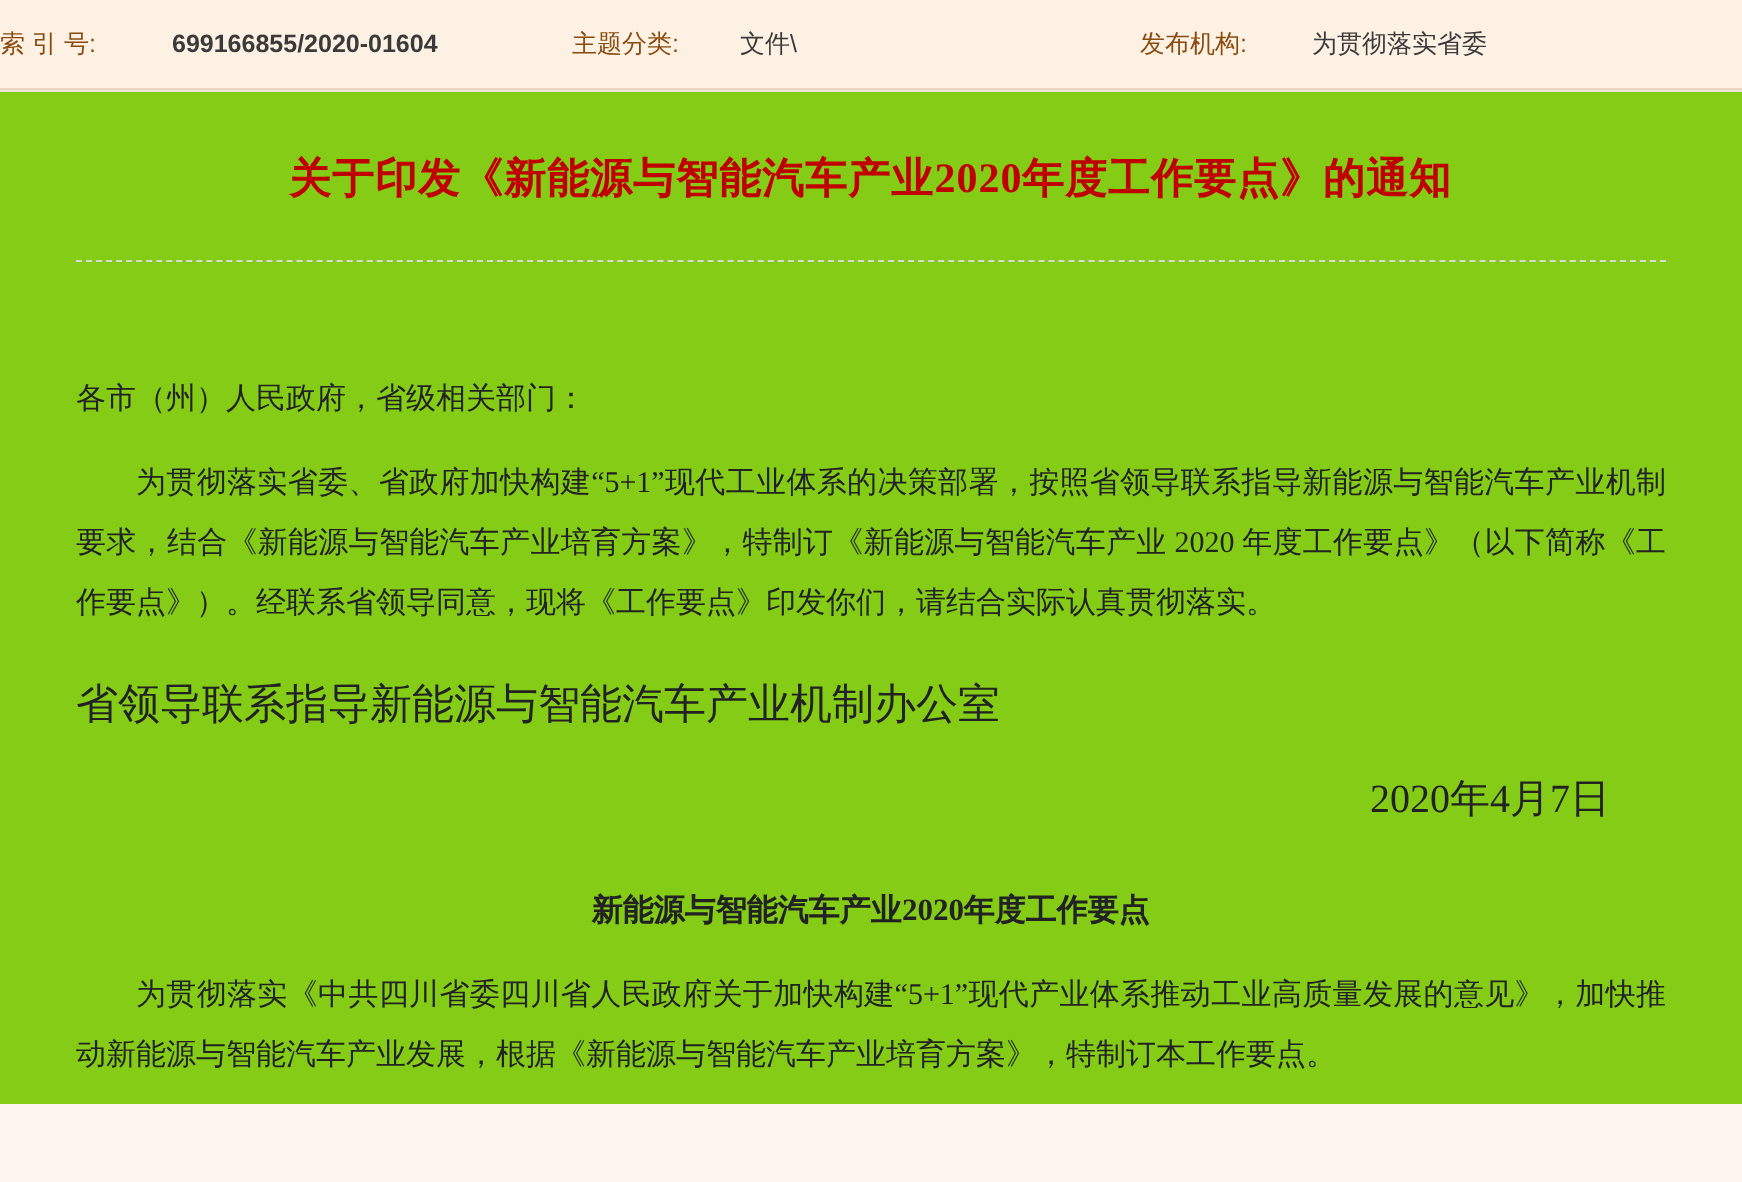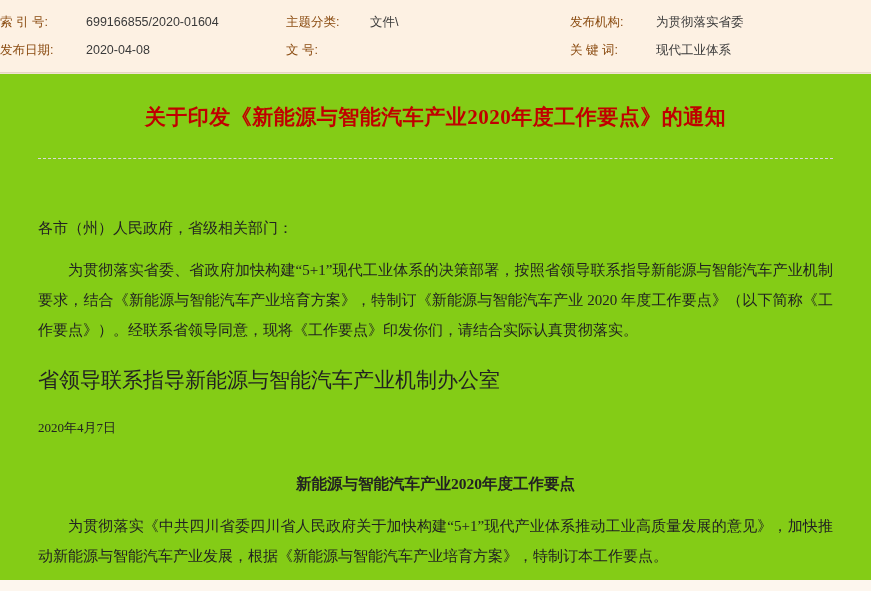--- a/index.html
+++ b/index.html
@@ -50,21 +50,21 @@
     font-size: 12.5px;
     padding-left: 14px;
   }
   .meta-value {
     color: #3a3a3a;
     font-family: "Liberation Sans", sans-serif;
     font-size: 12.5px;
     padding-left: 6px;
   }
   .col-l1 { width: 86px; }
-  .col-v1 { width: 200px; }
+  .col-v1 { width: 200px; font-weight: bold; }
   .col-l2 { width: 84px; margin-left: 20px; }
   .col-v2 { width: 200px; margin-top: 36px; }
   .col-l3 { width: 86px; }
   .col-v3 { width: auto; }
 
   
   .doc-body {
     box-sizing: border-box;
     position: relative;
     width: 871px;
@@ -116,23 +116,23 @@
 
   .sign-line {
     margin: 22px 0 0 0;
     font-size: 21px;
     line-height: 26px;
     text-align: left;
     padding-right: 18px;
   }
   .date-line {
     margin: 22px 0 0 0;
-    font-size: 13px;
+    font-size: 20px;
     line-height: 26px;
-    text-align: left;
+    text-align: right;
     padding-right: 28px;
   }
 
   .sub-title {
     margin: 30px 0 0 0;
     text-align: center;
     font-size: 15.5px;
     font-weight: bold;
     line-height: 26px;
   }
@@ -146,28 +146,20 @@
     <table class="meta-table">
       <tbody>
           <tr>
         <td class="meta-label col-l1">索 引 号:</td>
         <td class="meta-value col-v1">699166855/2020-01604</td>
         <td class="meta-label col-l2">主题分类:</td>
         <td class="meta-value col-v2">文件\</td>
         <td class="meta-label col-l3">发布机构:</td>
         <td class="meta-value col-v3">为贯彻落实省委</td>
       </tr>
-      <tr>
-        <td class="meta-label col-l1">发布日期:</td>
-        <td class="meta-value col-v1">2020-04-08</td>
-        <td class="meta-label col-l2">文  号:</td>
-        <td class="meta-value col-v2"></td>
-        <td class="meta-label col-l3">关 键 词:</td>
-        <td class="meta-value col-v3">现代工业体系</td>
-      </tr>
     </tbody>
       </table>
   </div>
 
   <div class="doc-body">
     <div class="doc-title">关于印发《新能源与智能汽车产业2020年度工作要点》的通知</div>
     <div class="title-rule"></div>
 
     <div class="doc-inner">
       <div class="salutation">各市（州）人民政府，省级相关部门：</div>

